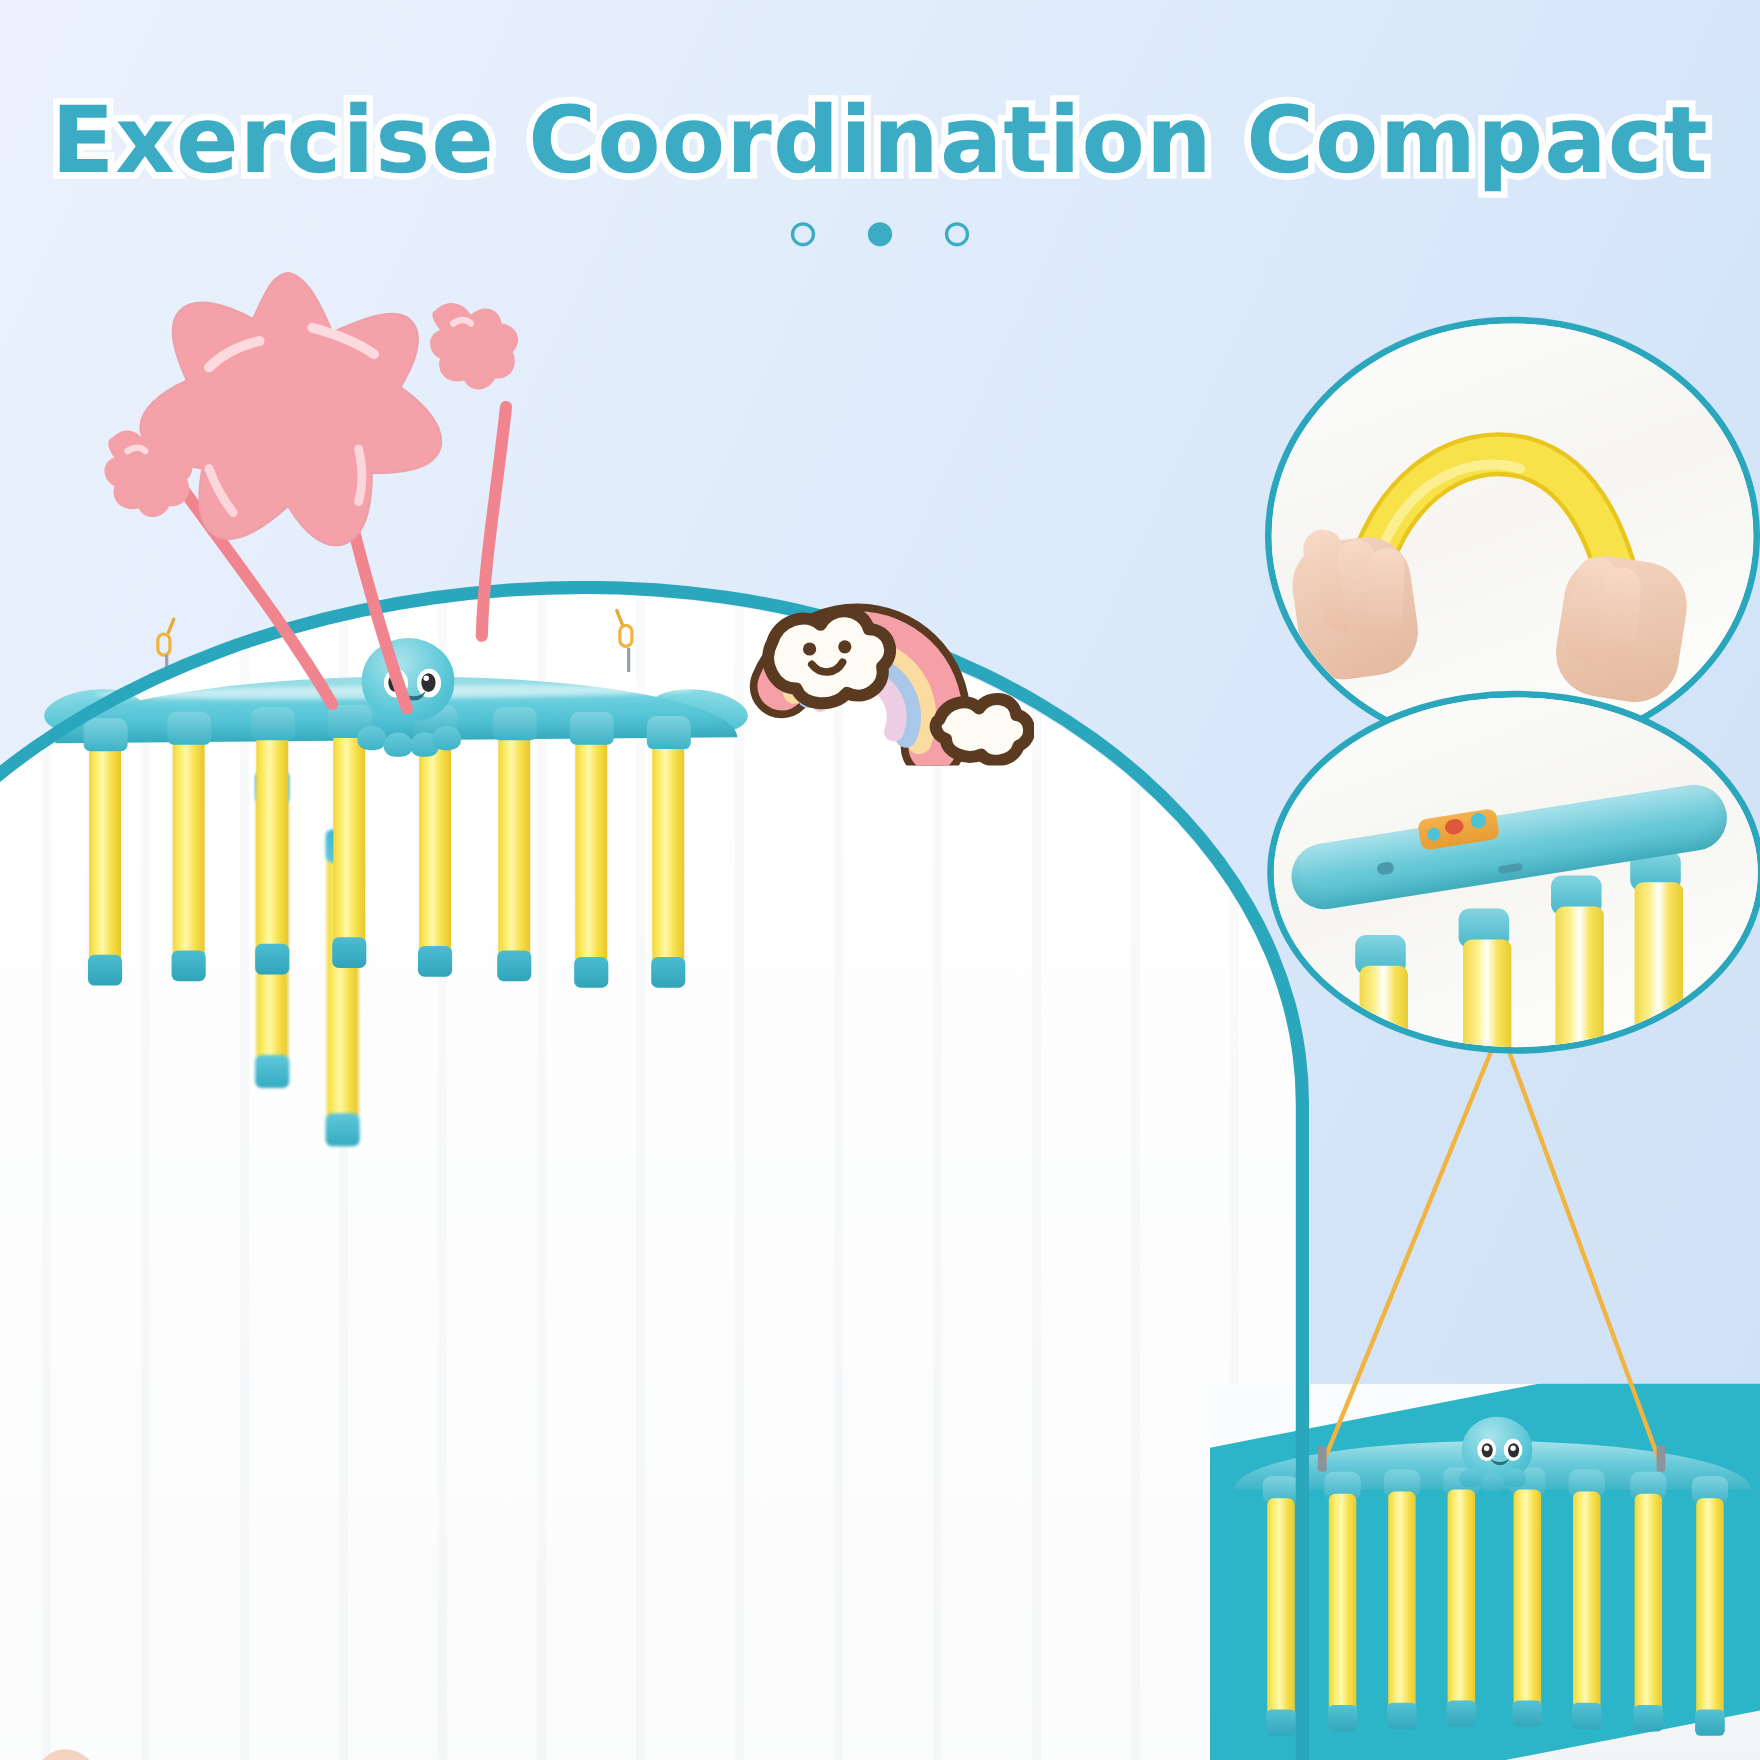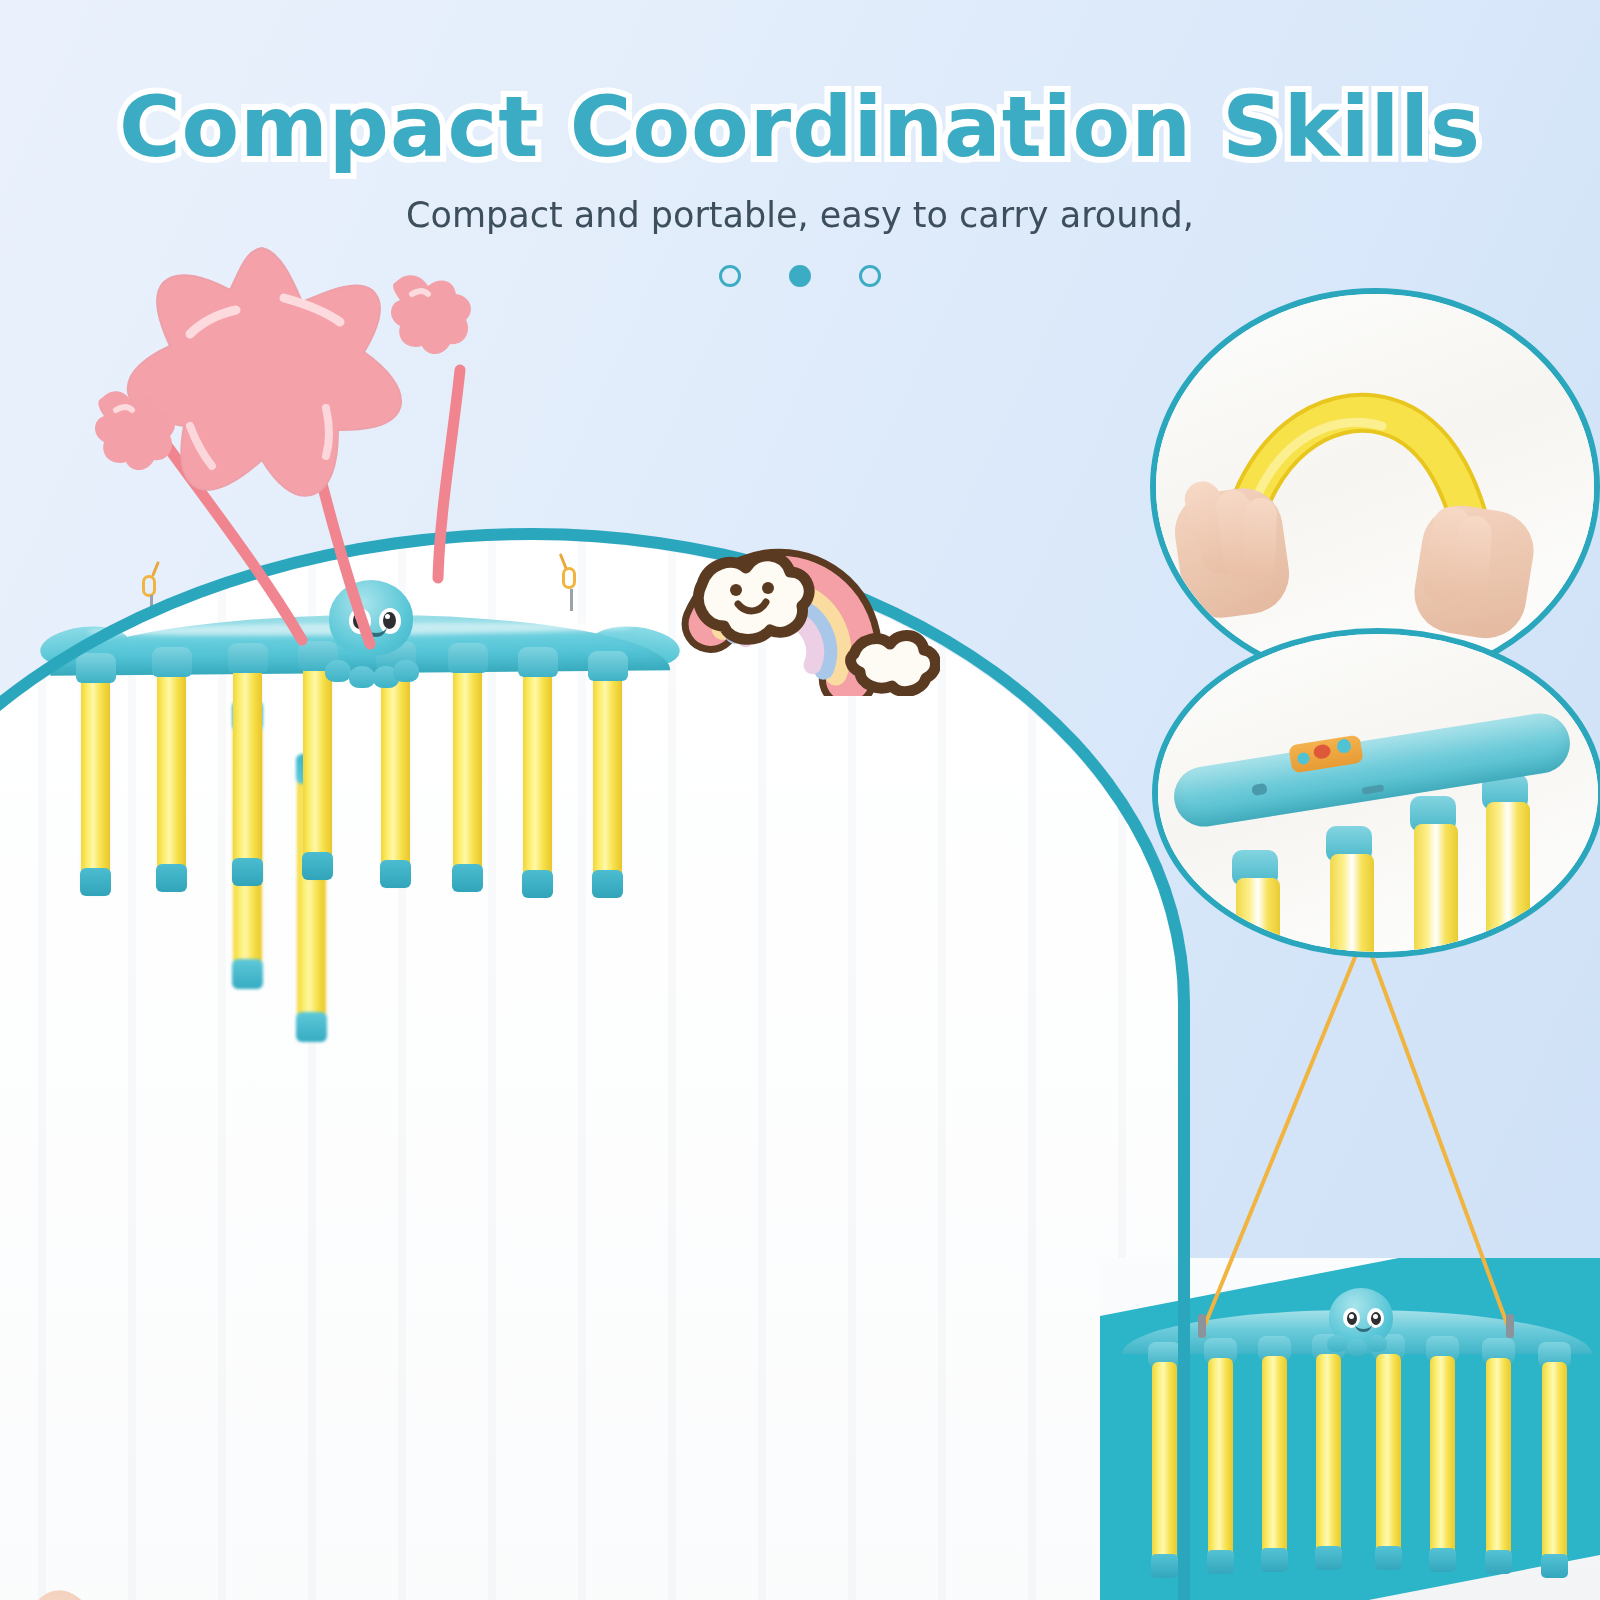--- a/index.html
+++ b/index.html
@@ -174,23 +174,22 @@
   .br-stick { position:absolute; top:98px; width:25px; height:212px; border-radius:6px;
     background:linear-gradient(90deg,#f1d63c 0%,#fcef77 25%,#fff9b0 45%,#f7e14e 72%,#e9c92e 100%); }
   .br-stick .c { position:absolute; left:-1px; bottom:-4px; width:27px; height:24px;
     border-radius:5px; background:linear-gradient(180deg,#55c2d4,#33a7bd); }
   .br-octo { position:absolute; left:225px; top:30px; width:72px; height:76px; z-index:3; }
 </style>
 </head>
 <body>
 
 <div class="header">
-  <div class="title">Compact Coordination Skills</div>
+  <div class="title">Exercise Coordination Compact</div>
   <div class="subtitle">
-    <div>Compact and portable, easy to carry around,</div>
   </div>
   <div class="dots">
     <span class="dot"></span>
     <span class="dot active"></span>
     <span class="dot"></span>
   </div>
 </div>
 
 <div class="photo-blob">
   <div class="photo-mask"></div>

